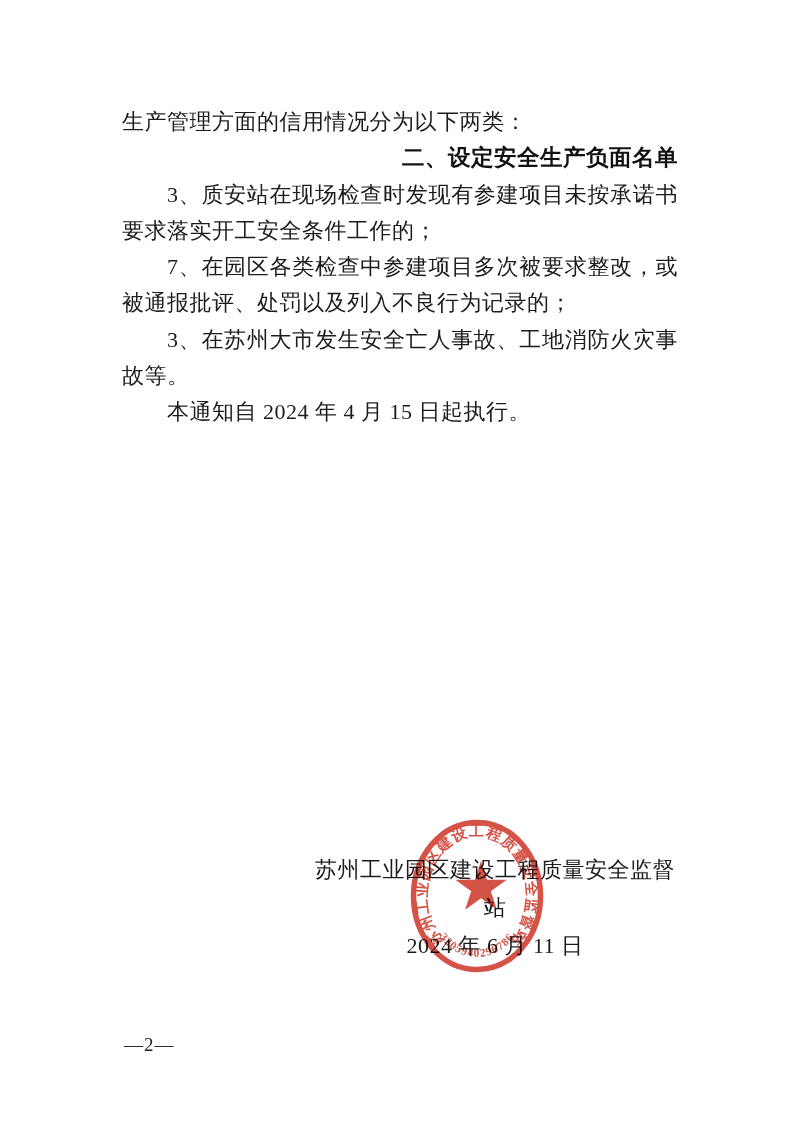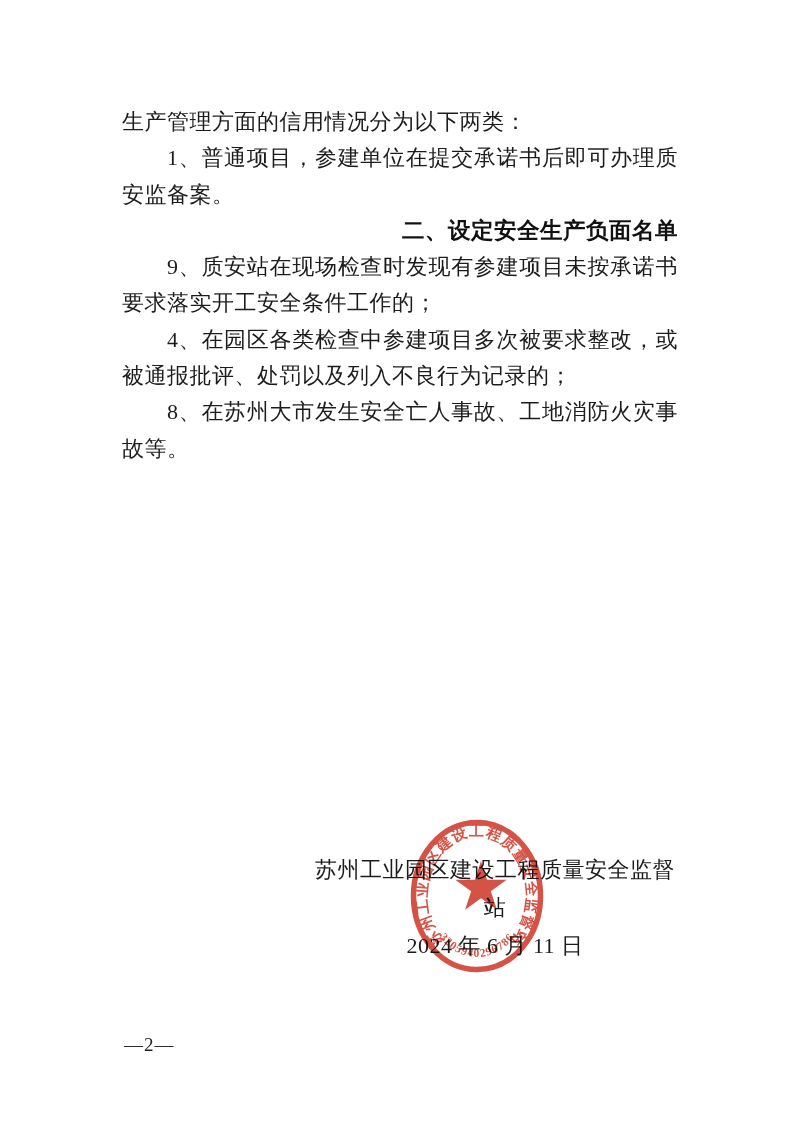--- a/index.html
+++ b/index.html
@@ -72,25 +72,25 @@
     color: #1f1f1f;
   }
 </style>
 </head>
 <body>
 
 <div class="page">
 
   <div class="doc-body">
     <p class="para flush">生产管理方面的信用情况分为以下两类：</p>
-    <p class="para">1、普通项目，参建单位在提交承诺书后即可办理质安监备案。</p>
     <h2 class="heading">二、设定安全生产负面名单</h2>
-    <p class="para">9、质安站在现场检查时发现有参建项目未按承诺书要求落实开工安全条件工作的；</p>
-    <p class="para">4、在园区各类检查中参建项目多次被要求整改，或被通报批评、处罚以及列入不良行为记录的；</p>
-    <p class="para">8、在苏州大市发生安全亡人事故、工地消防火灾事故等。</p>
+    <p class="para">3、质安站在现场检查时发现有参建项目未按承诺书要求落实开工安全条件工作的；</p>
+    <p class="para">7、在园区各类检查中参建项目多次被要求整改，或被通报批评、处罚以及列入不良行为记录的；</p>
+    <p class="para">3、在苏州大市发生安全亡人事故、工地消防火灾事故等。</p>
+    <p class="para">本通知自 2024 年 4 月 15 日起执行。</p>
   </div>
 
   <div class="signature">
     <div>苏州工业园区建设工程质量安全监督站</div>
     <div>2024 年 6 月 11 日</div>
   </div>
 
   <svg class="seal" viewBox="0 0 160 180" xmlns="http://www.w3.org/2000/svg">
     <ellipse cx="80" cy="90" rx="63.5" ry="73.5" fill="none" stroke="#ce3a2c" stroke-width="5.5"></ellipse>
     <path id="sealArcPath" d="M 46.5 134.6 A 50 60 0 1 1 113.5 134.6" fill="none"></path>

